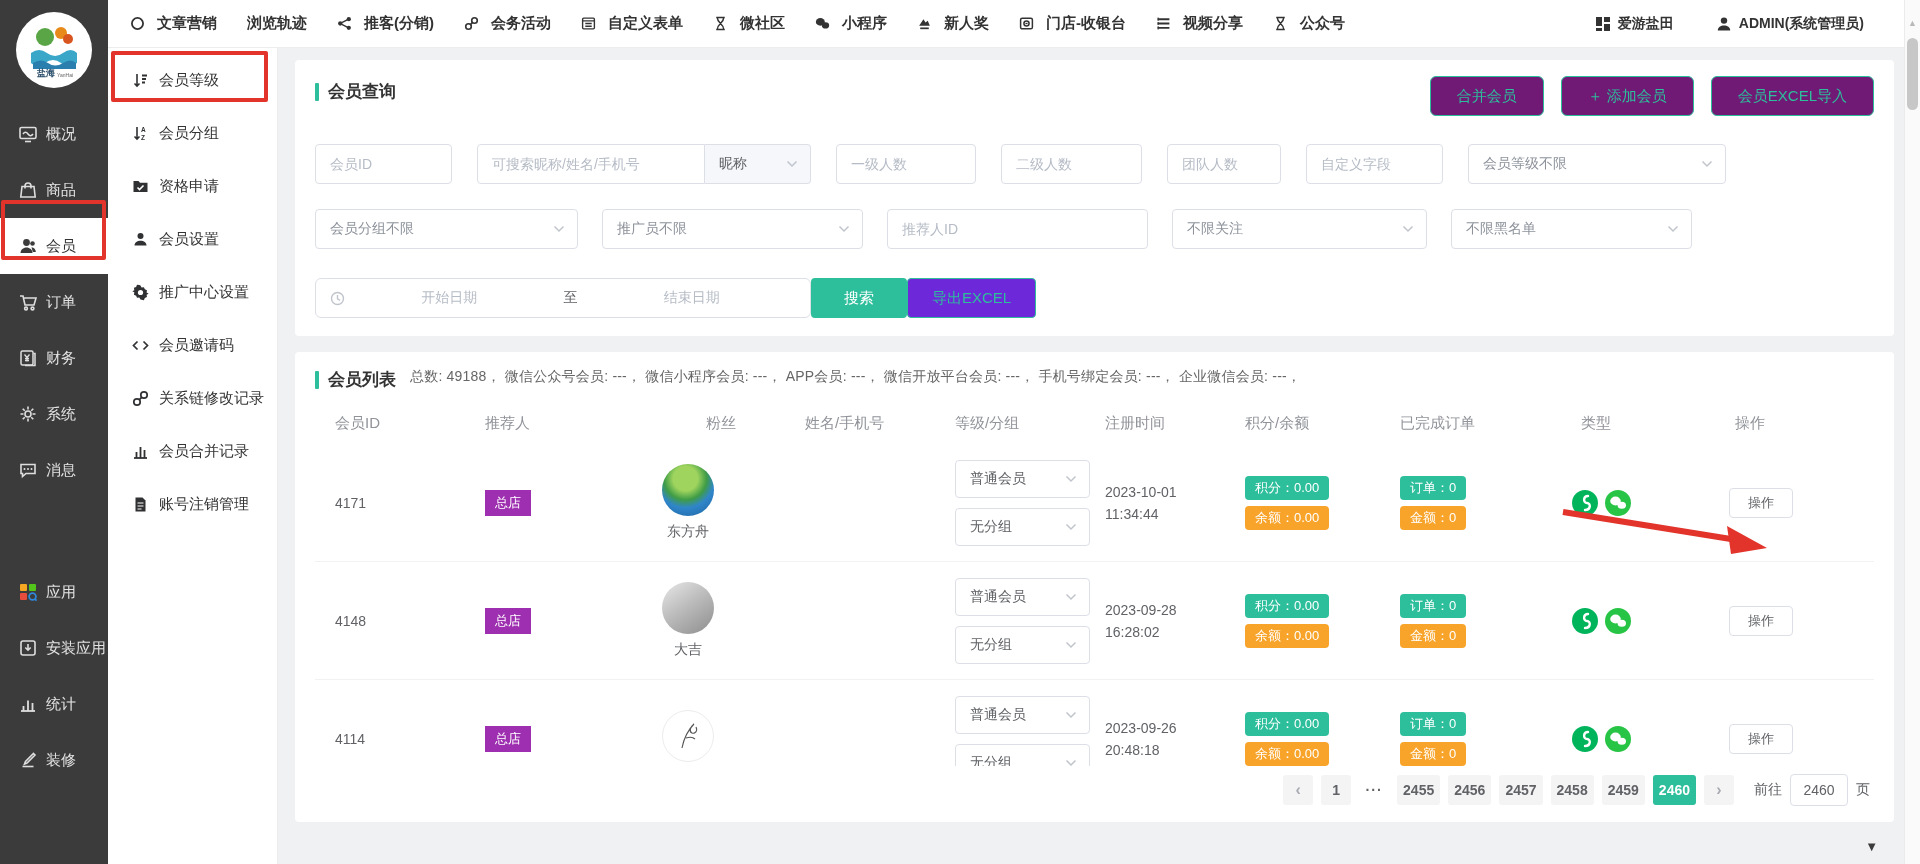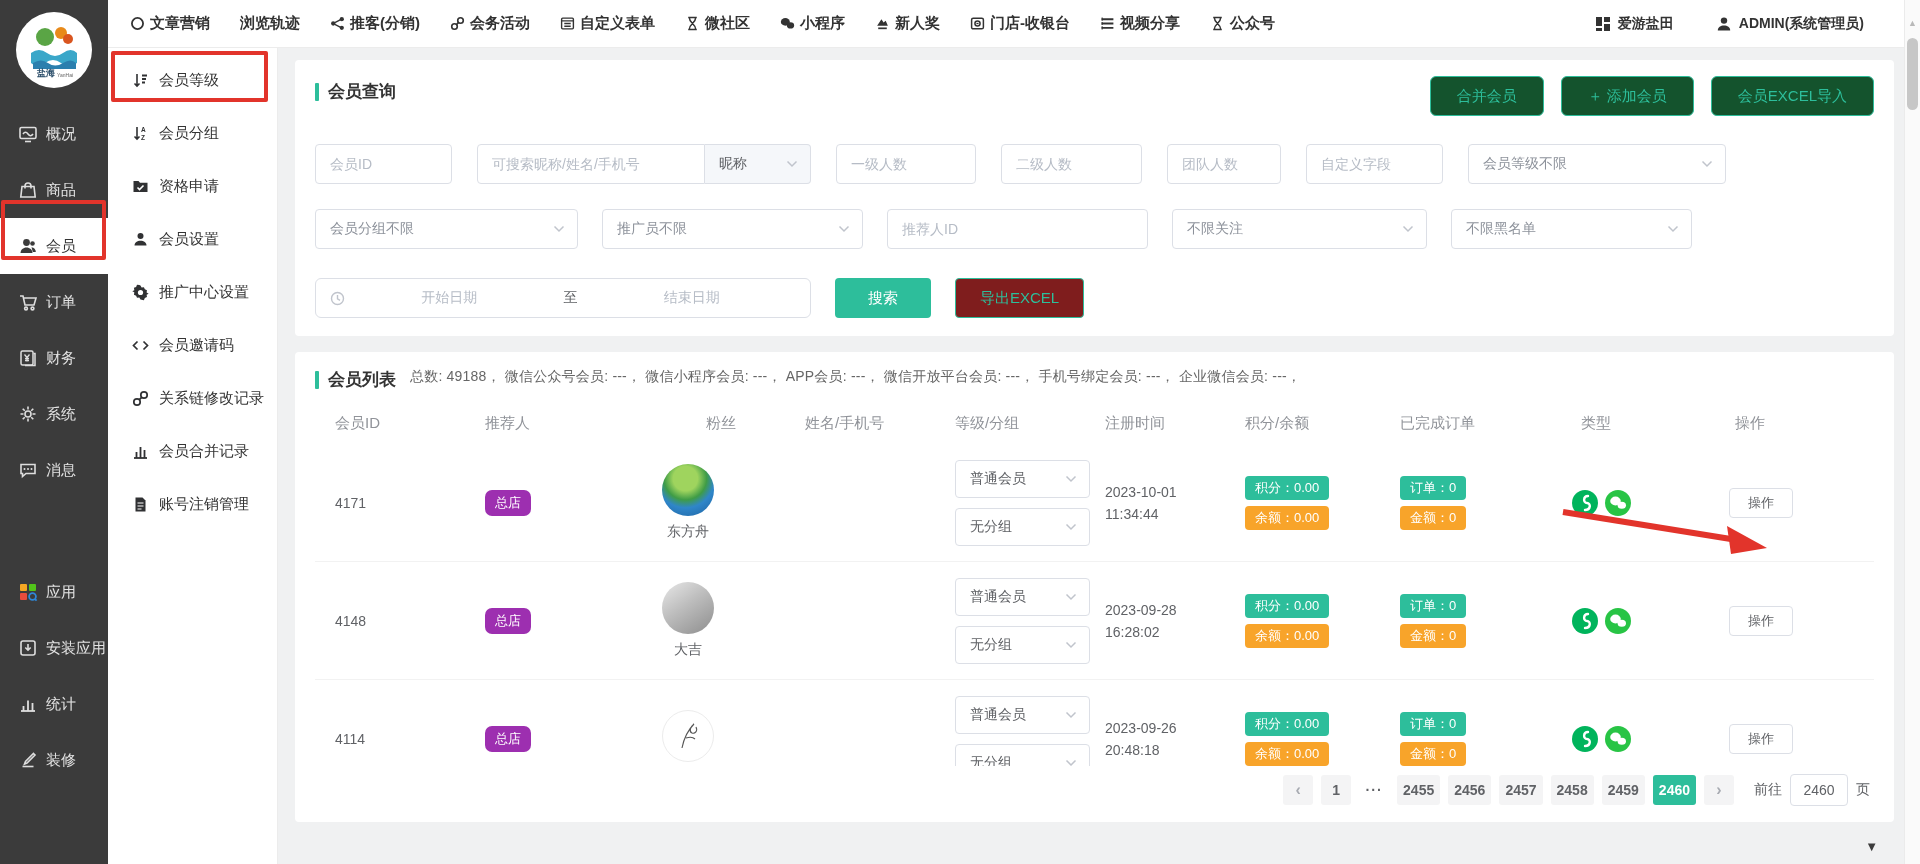--- a/index.html
+++ b/index.html
@@ -16,21 +16,21 @@
   .rail-item .ric { width:20px; height:20px; margin-right:8px; flex:none; }
   .rail-item.active { background:#fff; color:#333; }
   .rail-gap { height:66px; }
 
   
   .rest { flex:1; display:flex; flex-direction:column; min-width:0; }
 
   
   .topnav { height:48px; background:#fff; border-bottom:1px solid #ececec; display:flex; align-items:center; padding:0 30px 0 22px; flex:none; }
   .nav-items { display:flex; align-items:center; gap:30px; }
-  .nav-item { display:flex; align-items:center; gap:5px; font-size:15px; font-weight:700; color:#333; cursor:pointer; white-space:nowrap; }
+  .nav-item { display:flex; align-items:center; gap:12px; font-size:15px; font-weight:700; color:#333; cursor:pointer; white-space:nowrap; }
   .nav-item .nic { width:15px; height:15px; }
   .nav-right { margin-left:auto; display:flex; align-items:center; gap:42px; padding-right:26px; }
   .nav-right .acct { display:flex; align-items:center; gap:7px; font-size:14px; font-weight:700; color:#333; cursor:pointer; }
 
   .content-row { flex:1; display:flex; min-height:0; }
 
   
   .submenu { width:170px; background:#fff; border-right:1px solid #ececec; flex:none; padding-top:6px; }
   .sub-item { height:53px; display:flex; align-items:center; padding-left:24px; font-size:15px; color:#333; cursor:pointer; white-space:nowrap; }
   .sub-item .sic { width:17px; height:17px; margin-right:10px; flex:none; }
@@ -39,59 +39,59 @@
   
   .main { flex:1; min-width:0; padding:12px 26px 0 17px; display:flex; flex-direction:column; }
   .card { background:#fff; border-radius:4px; }
   .card-query { padding:16px 20px 18px; }
   .card-list { margin-top:16px; height:470px; padding:16px 20px 0; position:relative; overflow:hidden; }
 
   .sec-title-row { display:flex; align-items:flex-start; height:40px; margin-bottom:28px; }
   .sec-title { display:flex; align-items:center; font-size:17px; font-weight:700; color:#333; margin-top:4px; }
   .sec-title::before { content:""; display:inline-block; width:4px; height:18px; background:#2dbe9b; margin-right:9px; border-radius:1px; }
   .title-btns { margin-left:auto; display:flex; gap:17px; }
-  .btn-outline { height:40px; padding:10px 26px; border:1px solid #2dbe9b; color:#2dbe9b; background:#14532d; border-radius:6px; font-size:15px; cursor:pointer; font-family:inherit; }
+  .btn-outline { height:40px; padding:10px 26px; border:1px solid #2dbe9b; color:#2dbe9b; background:#701a75; border-radius:6px; font-size:15px; cursor:pointer; font-family:inherit; }
 
   .frow { display:flex; align-items:center; }
   .frow1 { gap:25px; margin-bottom:25px; }
   .frow2 { gap:24px; margin-bottom:29px; }
-  .frow3 { gap:24px; }
+  .frow3 { }
   .inp { height:40px; border:1px solid #dcdfe6; border-radius:4px; padding:0 14px; font-size:14px; color:#606266; font-family:inherit; background:#fff; }
   .inp::placeholder { color:#b6bcc6; }
   .sel { height:40px; border:1px solid #dcdfe6; border-radius:4px; background:#fff; display:flex; align-items:center; padding:0 12px 0 14px; font-size:14px; color:#8c919a; cursor:pointer; }
   .sel .sel-txt { flex:1; white-space:nowrap; overflow:hidden; }
   .chev { width:12px; height:8px; flex:none; margin-left:8px; }
   .inp-group { display:flex; }
   .inp-group .inp { width:228px; border-radius:4px 0 0 4px; }
   .inp-group .sel { width:106px; border-radius:0 4px 4px 0; border-left:none; background:#f5f7fa; color:#606266; }
 
   .daterange { width:496px; height:40px; border:1px solid #dcdfe6; border-radius:6px; display:flex; align-items:center; padding:0 14px; color:#b6bcc6; font-size:14px; }
   .daterange .dr-part { flex:1; text-align:center; }
   .daterange .dr-to { color:#606266; flex:none; padding:0 10px; }
   .btn-search { height:40px; width:96px; background:#2dbe9b; color:#fff; border:none; border-radius:4px; font-size:15px; cursor:pointer; font-family:inherit; }
-  .btn-export { height:40px; padding:0 24px; background:#7f1d1d; color:#2dbe9b; border:1px solid #2dbe9b; border-radius:4px; font-size:15px; cursor:pointer; font-family:inherit; }
+  .btn-export { height:40px; padding:0 24px; background:#6d28d9; color:#2dbe9b; border:1px solid #2dbe9b; border-radius:4px; font-size:15px; cursor:pointer; font-family:inherit; }
 
   
   .list-head { display:flex; align-items:flex-start; height:34px; }
   .list-title { display:flex; align-items:center; font-size:17px; font-weight:700; color:#333; }
   .list-title::before { content:""; display:inline-block; width:4px; height:18px; background:#2dbe9b; margin-right:9px; border-radius:1px; }
   .list-stats { font-size:14px; color:#666; margin-left:14px; letter-spacing:.2px; }
 
   .thead { display:flex; align-items:center; height:42px; color:#909399; font-size:15px; }
   .rows-viewport { height:322px; overflow:hidden; }
   .trow { display:flex; align-items:center; height:118px; border-bottom:1px solid #f2f2f2; font-size:14px; color:#606266; }
   .trow:last-child { border-bottom:none; }
 
   .td,.th { flex:none; padding-right:8px; }
   .c-id{width:170px; padding-left:20px;} .c-ref{width:160px;} .c-fan{width:160px;}
   .c-name{width:150px;} .c-level{width:150px;} .c-time{width:140px;}
   .c-points{width:155px;} .c-orders{width:145px;} .c-type{width:160px;} .c-action{flex:1;}
   .th.c-id{padding-left:20px;}
 
-  .badge-purple { display:inline-block; background:#9d2fb0; color:#fff; font-size:13px; padding:4px 10px; border-radius:7px; }
+  .badge-purple { display:inline-block; background:#9d2fb0; color:#fff; font-size:13px; padding:4px 10px; border-radius:0; }
   .badge { display:inline-block; color:#fff; font-size:13px; padding:3px 10px; border-radius:4px; white-space:nowrap; }
   .badge.teal { background:#2dbe9b; }
   .badge.orange { background:#f8a42a; }
   .badge-stack { display:flex; flex-direction:column; gap:6px; align-items:flex-start; }
 
   .fan-cell { display:flex; flex-direction:column; align-items:center; width:86px; }
   .avatar { width:52px; height:52px; border-radius:50%; flex:none; }
   .av0 { background:radial-gradient(circle at 45% 28%, #9fd45e 0 26%, #3f9c46 45%, #2f86c9 62%, #1c5f9e 100%); }
   .av1 { background:linear-gradient(145deg,#e8e8e8 0%,#bdbdbd 45%,#8d8d8d 100%); }
   .av2 { background:#fff; border:1px solid #ececec; display:flex; align-items:center; justify-content:center; }

